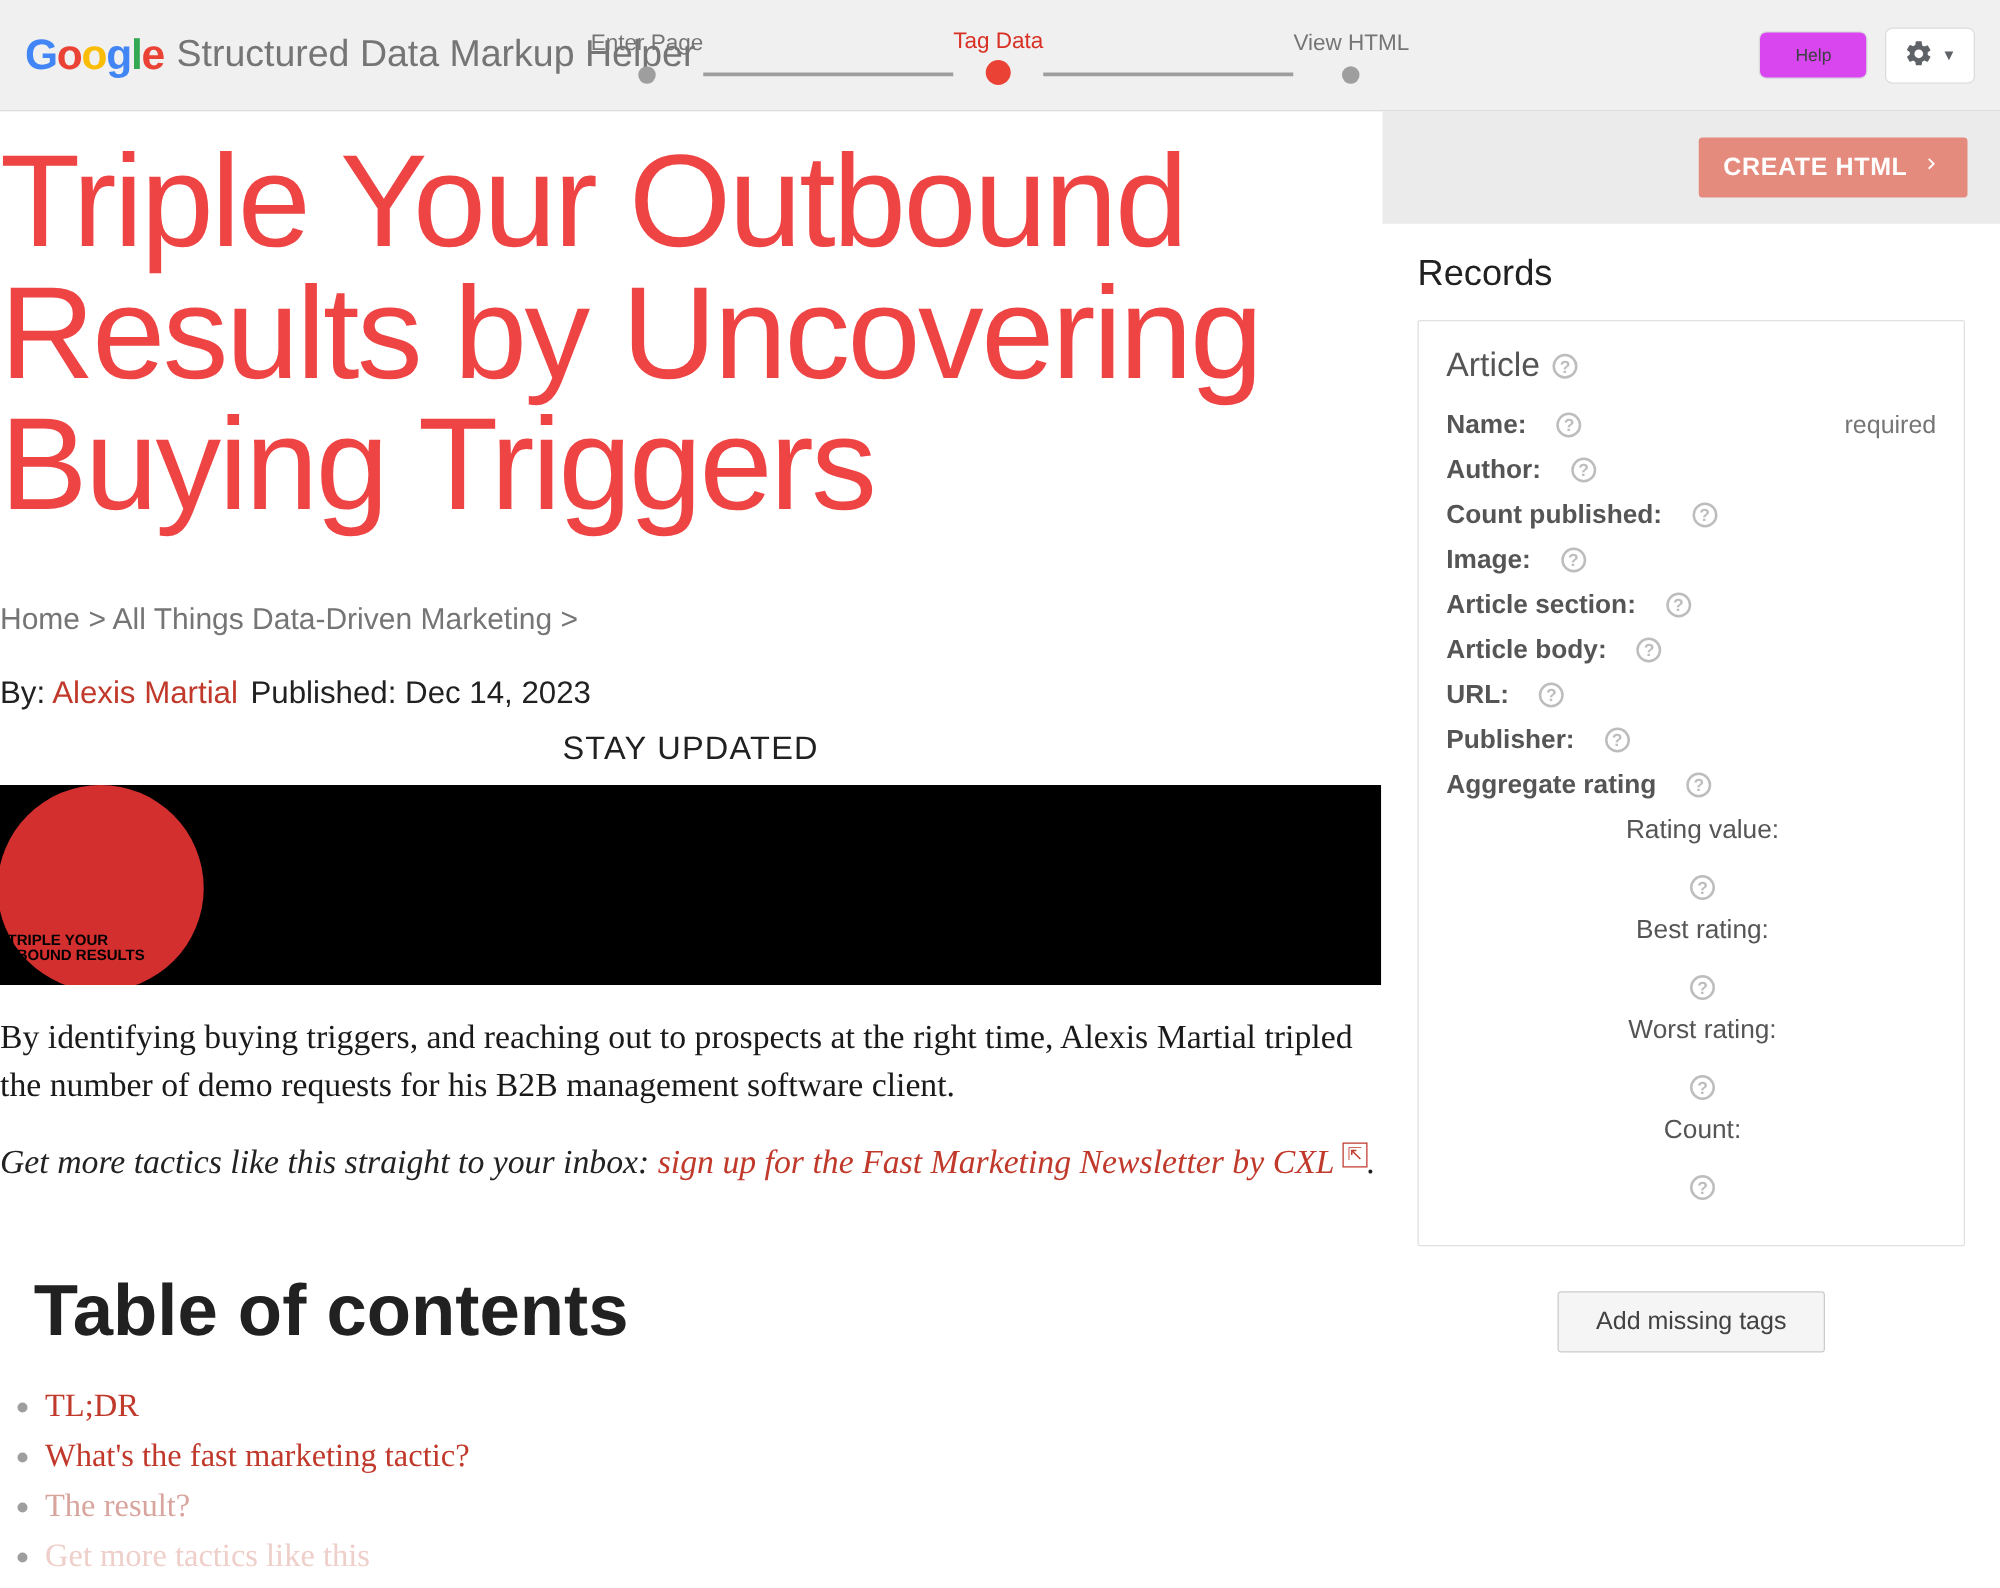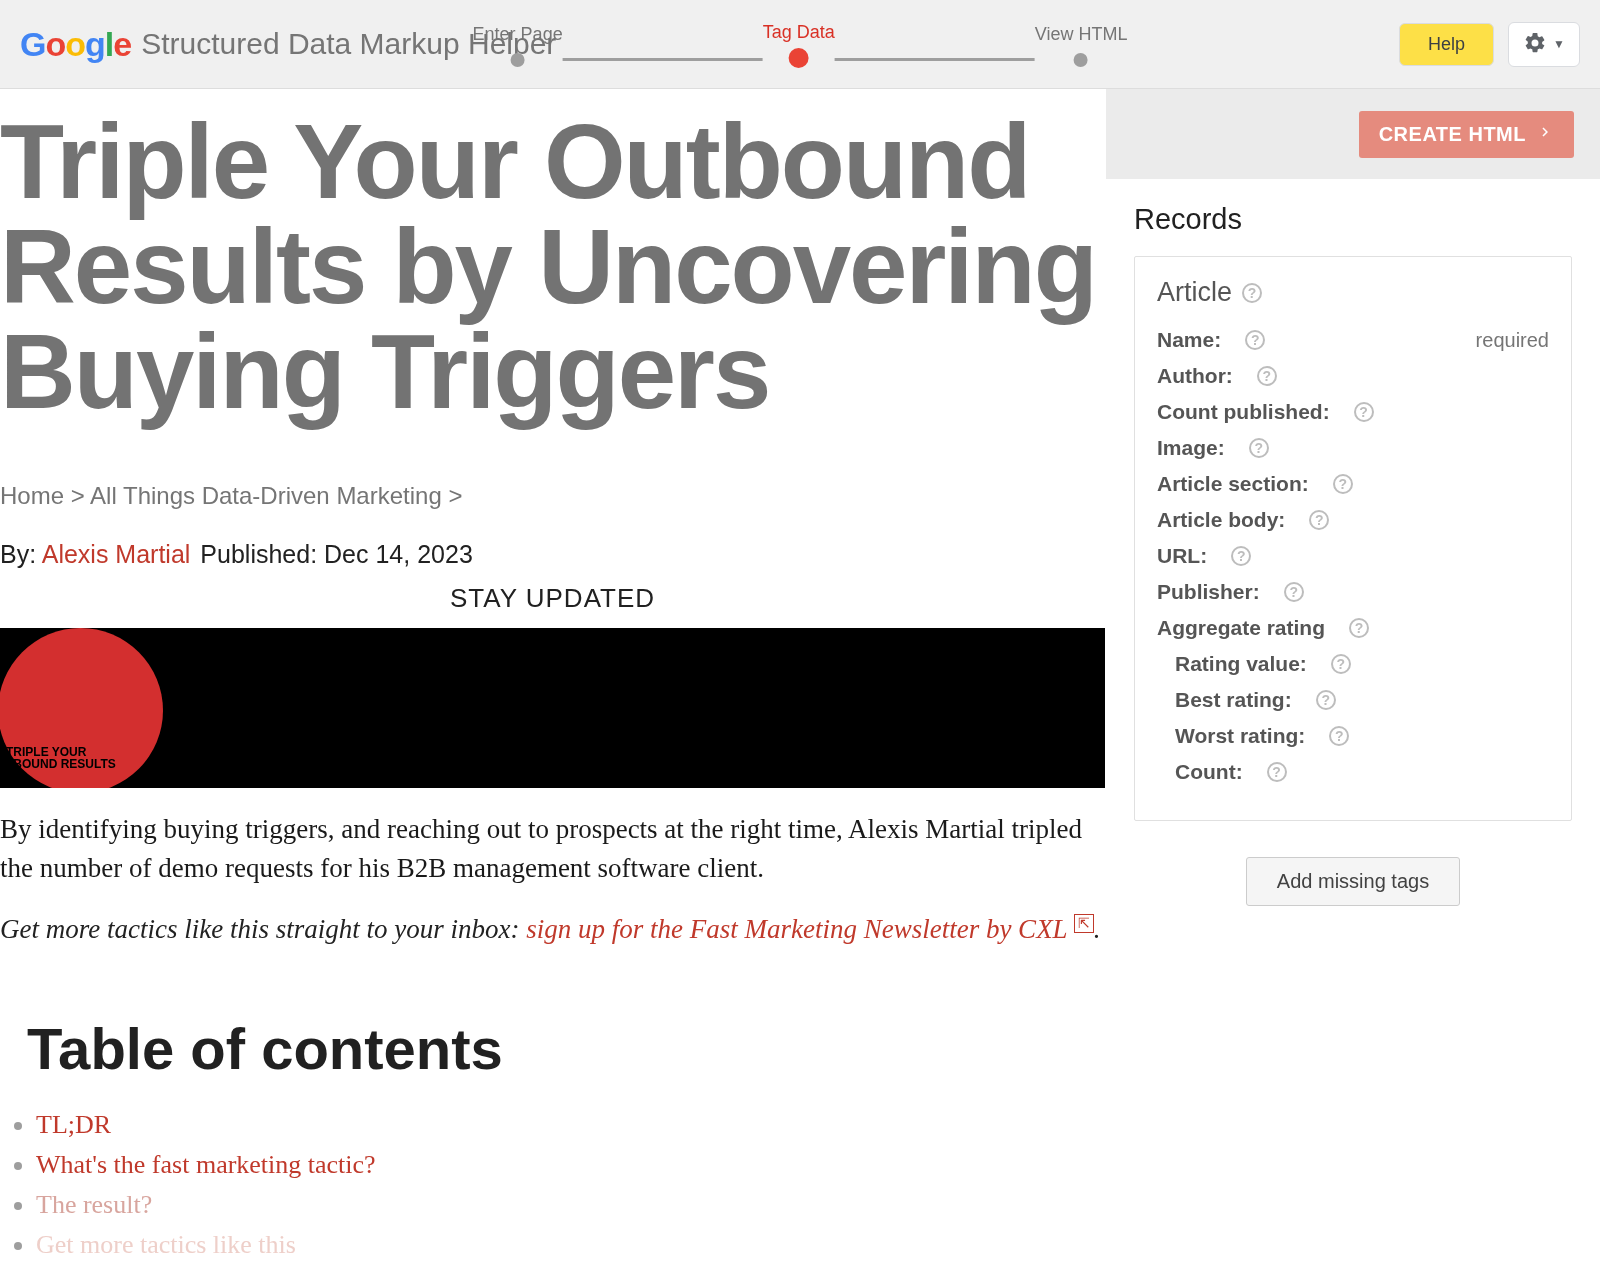--- a/index.html
+++ b/index.html
@@ -14,29 +14,29 @@
   
   .stepper { position: absolute; left: 50%; transform: translateX(-50%); top: 22px; display: flex; align-items: center; }
   .step { display: flex; flex-direction: column; align-items: center; position: relative; }
   .step-label { font-size: 18px; color: #757575; font-weight: 500; margin-bottom: 8px; white-space: nowrap; }
   .step-label.active { color: #d93025; }
   .step-dot { width: 14px; height: 14px; border-radius: 50%; background: #9e9e9e; }
   .step-dot.active { width: 20px; height: 20px; background: #ea4335; margin-top: -3px; }
   .step-line { width: 200px; height: 3px; background: #9e9e9e; margin-top: 28px; }
   
   .header-right { margin-left: auto; display: flex; align-items: center; gap: 14px; }
-  .help-btn { background: #fde047; border: 1px solid #dadce0; border-radius: 6px; padding: 10px 28px; font-size: 18px; color: #3c4043; cursor: pointer; }
+  .help-btn { background: #d946ef; border: 1px solid #dadce0; border-radius: 6px; padding: 10px 28px; font-size: 14px; color: #3c4043; cursor: pointer; }
   .gear-btn { background: #fff; border: 1px solid #dadce0; border-radius: 6px; padding: 8px 14px; display: flex; align-items: center; gap: 6px; cursor: pointer; color: #5f6368; }
   .gear-btn svg { width: 24px; height: 24px; fill: #5f6368; }
   .gear-caret { font-size: 12px; color: #5f6368; }
   
   
   .main { display: flex; min-height: 1181px; }
   .content-pane { width: 1105px; padding: 0; background: #fff; overflow: hidden; }
-  .article-title { font-family: Arial, sans-serif; font-weight: 700; font-size: 105px; line-height: 1.0; color: #737373; letter-spacing: -2px; padding: 20px 0 0 0; }
+  .article-title { font-family: Arial, sans-serif; font-weight: 400; font-size: 105px; line-height: 1.0; color: #ef4444; letter-spacing: -2px; padding: 20px 0 0 0; }
   
   .breadcrumbs { margin-top: 58px; font-size: 24px; color: #757575; }
   .breadcrumbs a { color: #757575; text-decoration: none; }
   .breadcrumbs .sep { color: #757575; }
   
   .byline { margin-top: 30px; font-size: 25px; color: #212121; display: flex; gap: 10px; }
   .byline .author { color: #c0392b; }
   
   .stay-updated { text-align: center; font-size: 26px; color: #212121; margin-top: 14px; letter-spacing: 1px; }
   
@@ -66,21 +66,21 @@
   .records-title { font-size: 29px; color: #212121; font-weight: 500; }
   
   .card { border: 1px solid #e0e0e0; border-radius: 2px; margin-top: 20px; padding: 20px 22px 24px 22px; }
   .card-title-row { display: flex; align-items: center; gap: 10px; margin-bottom: 20px; }
   .card-title { font-size: 27px; color: #555; font-weight: 400; }
   .help-q { width: 20px; height: 20px; border: 2px solid #bdbdbd; border-radius: 50%; color: #bdbdbd; font-size: 14px; display: inline-flex; align-items: center; justify-content: center; font-weight: bold; cursor: pointer; }
   .help-q::after { content: "?"; }
   
   .field-row { display: flex; align-items: center; margin-bottom: 12px; font-size: 21px; color: #555; font-weight: 600; flex-wrap: wrap; gap: 24px; }
   .field-row .req { margin-left: auto; color: #757575; font-size: 20px; font-weight: 400; }
-  .sub-field { padding-left: 18px; font-weight: 700; }
+  .sub-field { padding-left: 18px; font-weight: 400; flex-direction: column; }
   
   .add-missing { display: block; margin: 36px auto 0 auto; background: #f5f5f5; border: 1px solid #ccc; border-radius: 3px; padding: 12px 30px; font-size: 20px; color: #424242; cursor: pointer; }
 </style>
 </head>
 <body>
 
 <div class="header-bar">
   <div class="logo-block">
     <span class="google-logo">
       <span class="g-b">G</span><span class="g-r">o</span><span class="g-y">o</span><span class="g-b">g</span><span class="g-g">l</span><span class="g-r">e</span>

